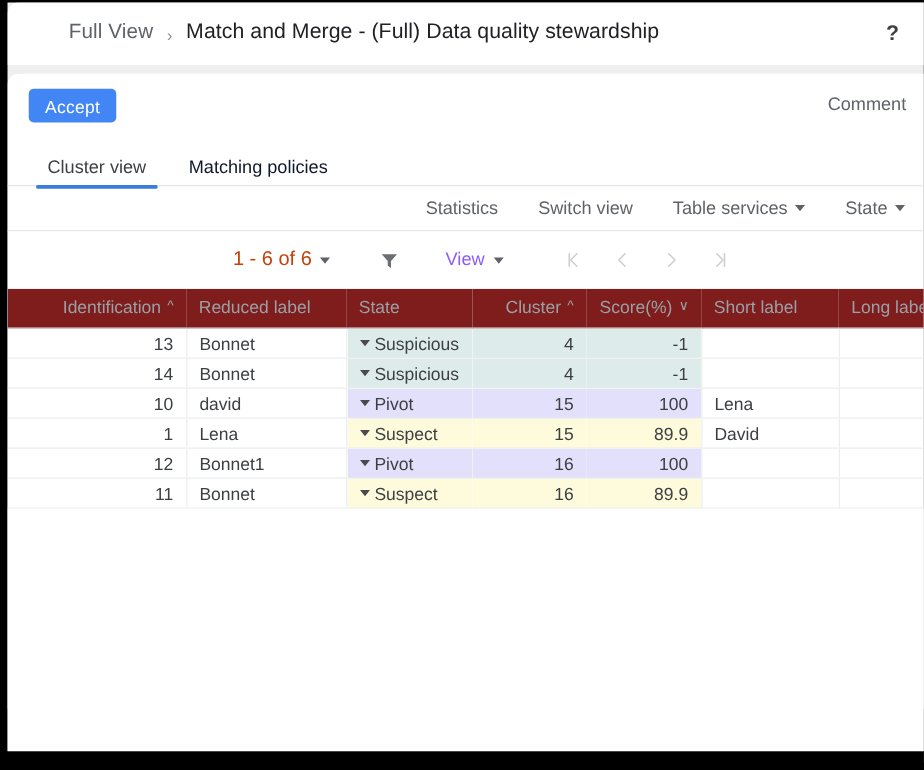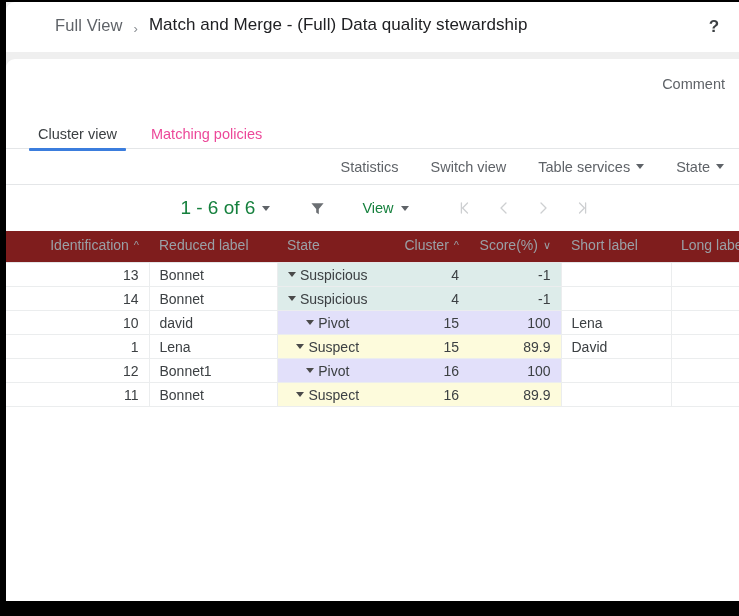--- a/index.html
+++ b/index.html
@@ -132,21 +132,21 @@
     border-bottom: 1px solid #e4e6e8;
     padding-left: 28px;
     display: flex;
     align-items: center;
     gap: 26px;
     box-sizing: border-box;
   }
   .tab {
     position: relative;
     font-size: 14.5px;
-    color: #ec4899;
+    color: #0f172a;
     padding: 9px 4px 0 4px;
     cursor: pointer;
     white-space: nowrap;
   }
   .tab.active {
     color: #3c4043;
   }
   .tab.active::after {
     content: "";
     position: absolute;
@@ -196,41 +196,41 @@
     justify-content: center;
     gap: 0;
   }
   .pager-inner {
     display: flex;
     align-items: center;
     gap: 0;
     transform: translateX(15px);
   }
   .page-count {
-    font-size: 19px;
-    color: #15803d;
+    font-size: 16px;
+    color: #c2410c;
     display: flex;
     align-items: center;
     gap: 7px;
     cursor: pointer;
     margin-right: 38px;
     white-space: nowrap;
   }
   .filter-icon {
     width: 18px;
     height: 18px;
     margin-right: 36px;
     cursor: pointer;
     display: flex;
     align-items: center;
     justify-content: center;
   }
   .view-menu {
     font-size: 14.5px;
-    color: #15803d;
+    color: #8b5cf6;
     display: flex;
     align-items: center;
     gap: 7px;
     cursor: pointer;
     margin-right: 44px;
     white-space: nowrap;
   }
   .nav-btn {
     width: 25px;
     height: 25px;
@@ -282,21 +282,20 @@
   .sort-arrow {
     font-size: 11px;
     color: #9aa0a6;
     line-height: 1;
   }
   .num { text-align: right; }
   .state-cell {
     display: flex;
     align-items: center;
     gap: 4px;
-    justify-content: center;
   }
   .state-caret {
     width: 0; height: 0;
     border-left: 4px solid transparent;
     border-right: 4px solid transparent;
     border-top: 5px solid #4a4a4a;
     display: inline-block;
     flex: none;
   }
   .col-sep { border-left: 1px solid #ebedee; }
@@ -327,20 +326,21 @@
         <span class="crumb-root">Full View</span>
         <span class="crumb-sep">›</span>
         <span class="crumb-current">Match and Merge - (Full) Data quality stewardship</span>
       </div>
       <div class="help-icon">?</div>
     </div>
 
     <div class="content-card">
 
       <div class="action-bar">
+        <button class="accept-btn">Accept</button>
         <span class="comment-link">Comment</span>
       </div>
 
       <div class="tabs-row">
         <div class="tab active">Cluster view</div>
         <div class="tab">Matching policies</div>
       </div>
 
       <div class="services-row">
         <span class="svc-item">

